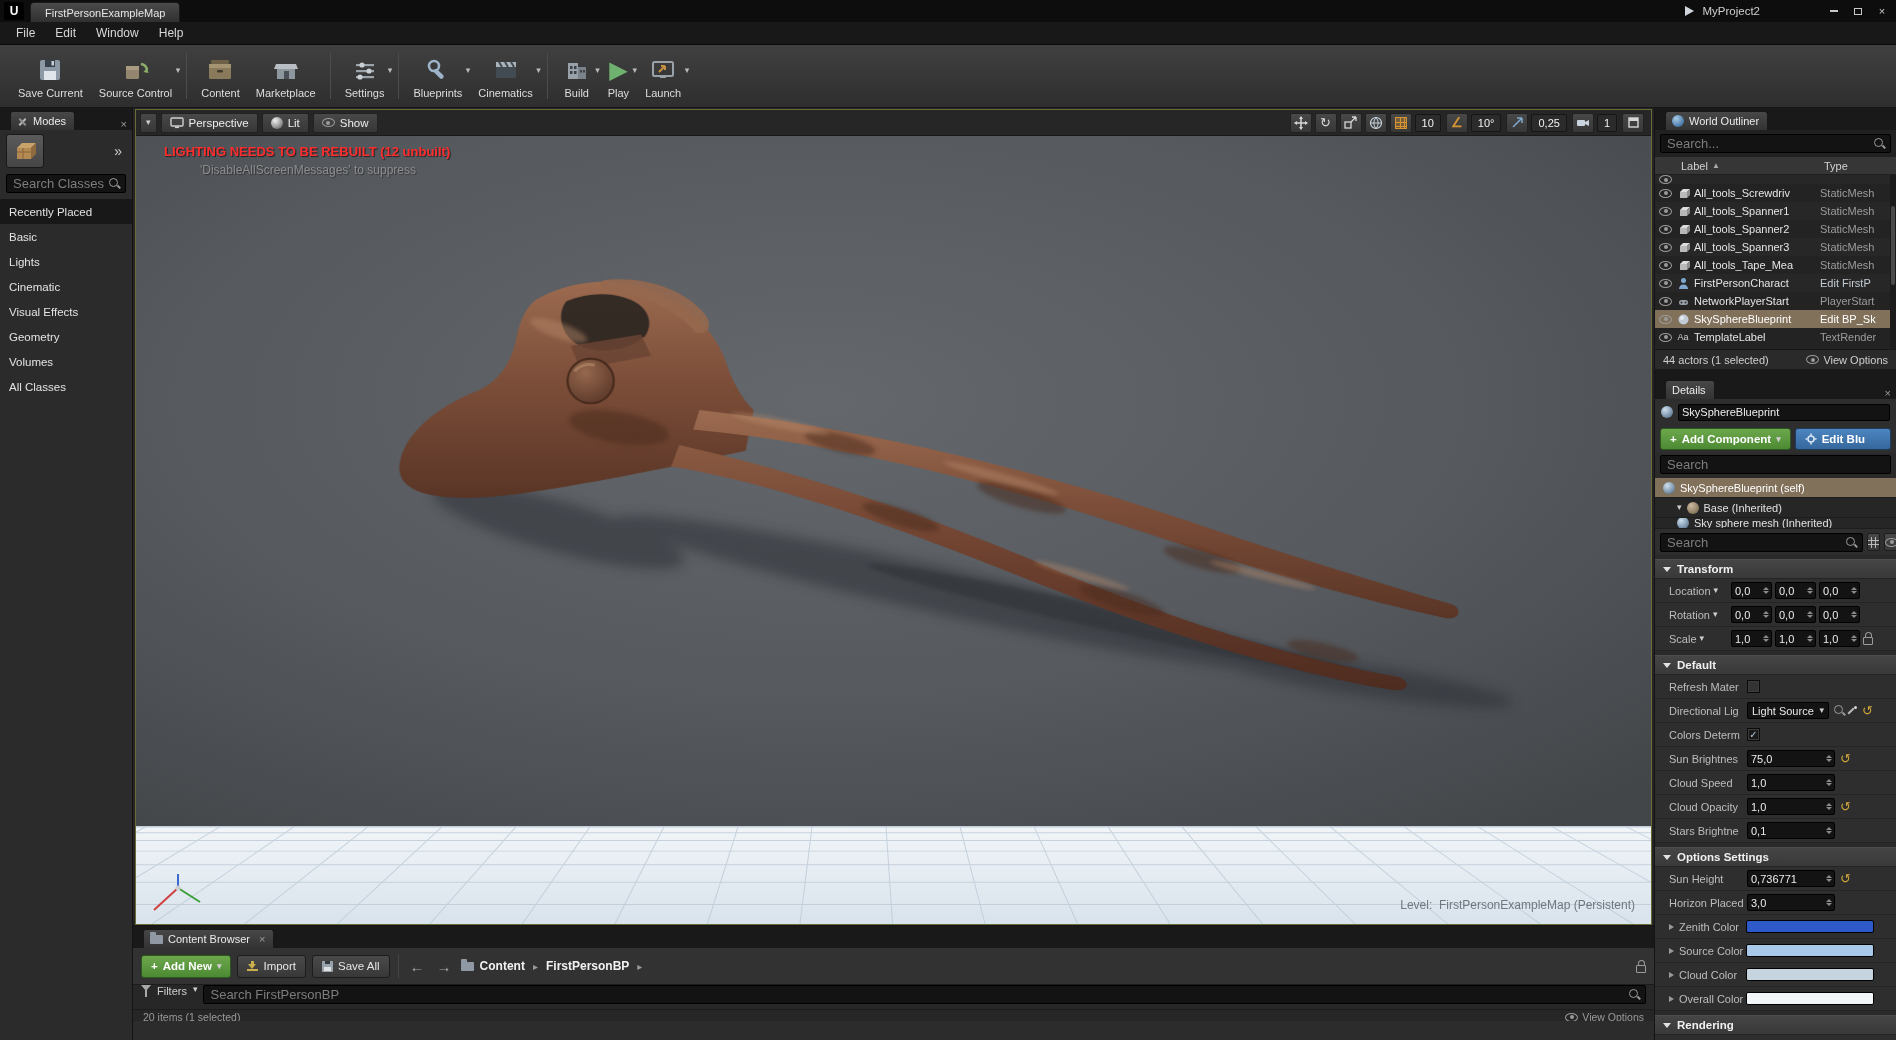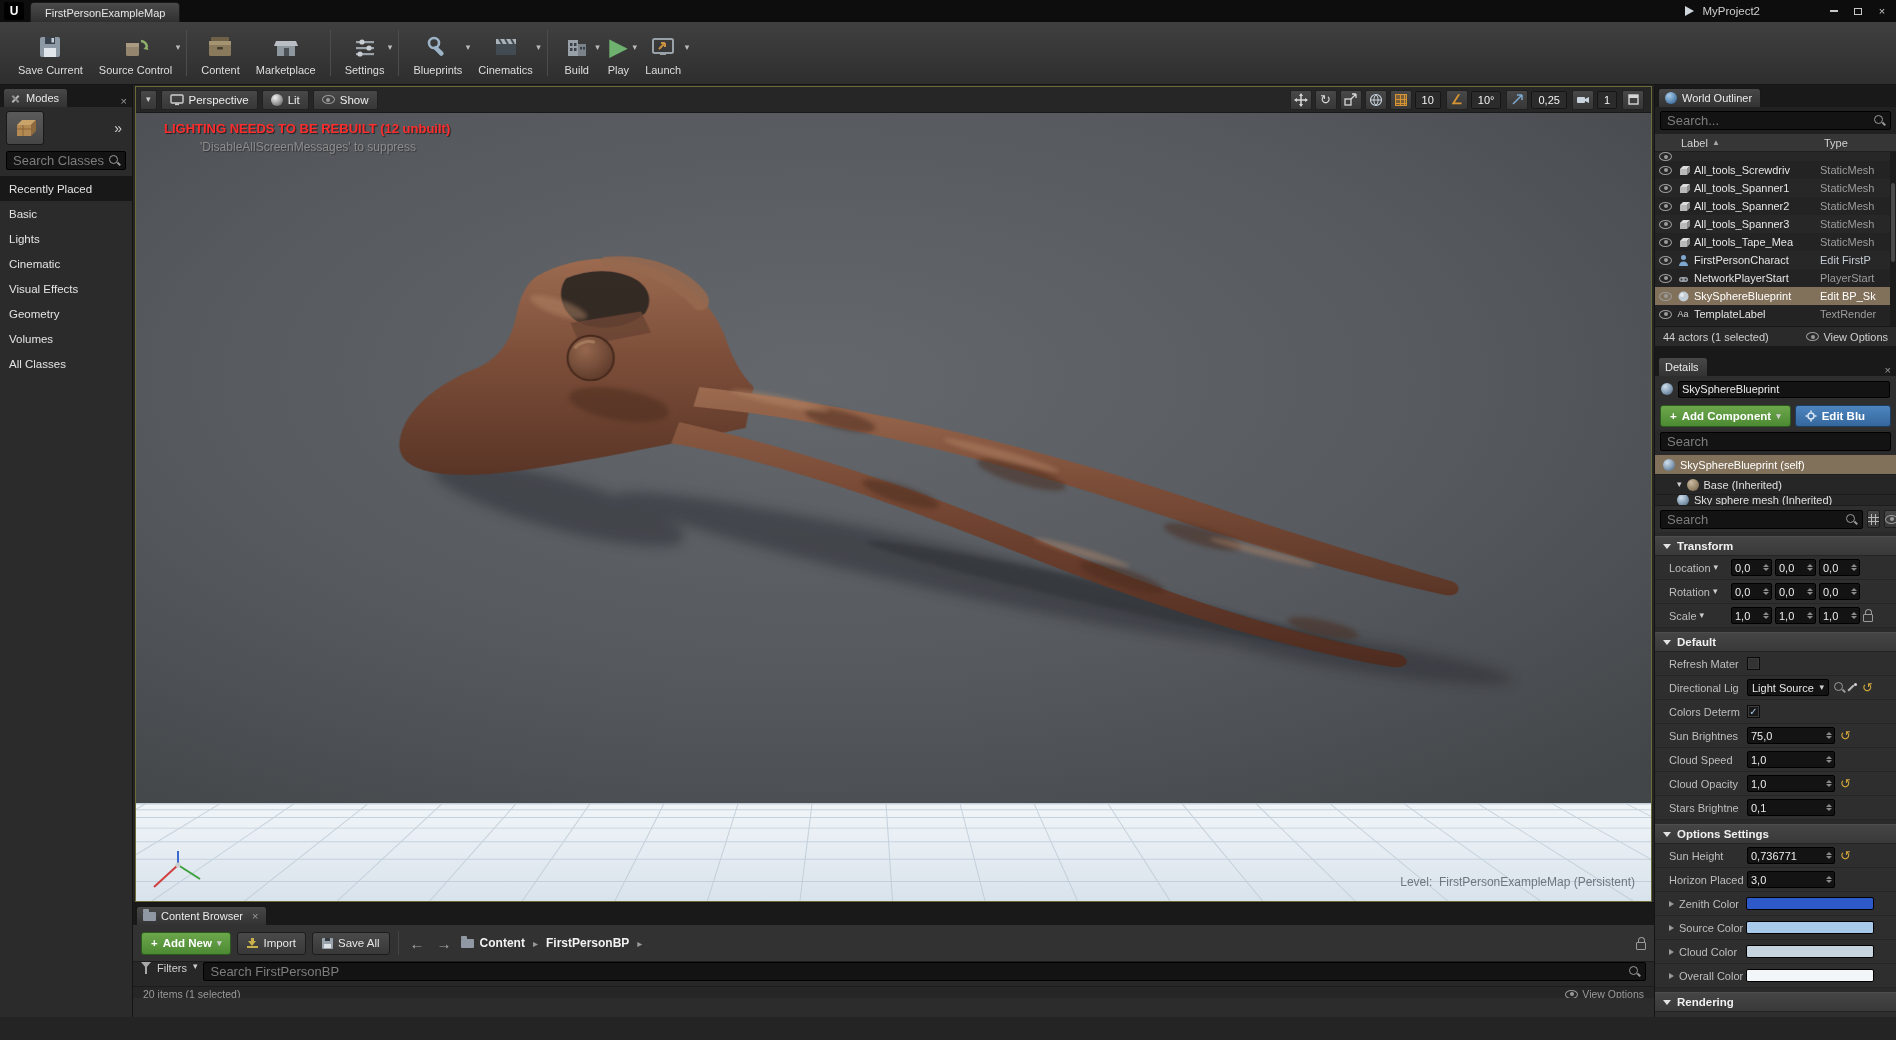--- a/index.html
+++ b/index.html
@@ -30,21 +30,21 @@
   .tsep{width:1px;height:46px;background:#1e1e1e;border-right:1px solid #4c4c4c;margin:0 6px;}
   .playglyph{font-size:24px;color:#6fb26f;line-height:1;}
 
   
   .main{display:flex;height:932px;}
   .modes{width:133px;background:#2b2b2b;border-right:1px solid #141414;display:flex;flex-direction:column;flex:none;}
   .center{flex:1;display:flex;flex-direction:column;min-width:0;}
   .right{width:242px;background:#212121;display:flex;flex-direction:column;flex:none;border-left:1px solid #141414;}
 
   
-  .ptabs{height:22px;background:#191919;display:flex;align-items:flex-end;padding-left:3px;flex:none;}
+  .ptabs{height:22px;background:#191919;display:flex;align-items:flex-end;padding-left:10px;flex:none;}
   .ptab{background:linear-gradient(#474747,#333);border:1px solid #181818;border-bottom:none;border-radius:3px 3px 0 0;padding:3px 8px 3px 6px;display:flex;align-items:center;gap:5px;font-size:11px;color:#eaeaea;max-width:100%;}
   .px{color:#9a9a9a;font-size:11px;margin-left:4px;}
 
   
   .mode-row{display:flex;align-items:center;padding:4px 6px;gap:6px;}
   .mode-btn{width:38px;height:34px;background:linear-gradient(#5a5a5a,#464646);border:1px solid #191919;border-radius:3px;display:flex;align-items:center;justify-content:center;}
   .chev{margin-left:auto;color:#cfcfcf;font-size:14px;padding-right:4px;}
   .searchrow{display:flex;align-items:center;background:#131313;border:1px solid #000;border-radius:2px;height:19px;margin:2px 6px 6px;padding:0 4px;}
   .searchrow input{flex:1;min-width:0;background:none;border:none;outline:none;color:#dcdcdc;font-size:13px;font-family:inherit;}
   .searchrow input::placeholder{color:#7d7d7d;}
@@ -193,20 +193,26 @@
         <span class="bar"></span>
       </div>
     <div class="wc">
         <span class="box"></span>
       </div>
     <div class="wc">
         <span>×</span>
       </div>
   </div>
 
+  <div class="menubar">
+    <span class="menu-item">File</span>
+    <span class="menu-item">Edit</span>
+    <span class="menu-item">Window</span>
+    <span class="menu-item">Help</span>
+  </div>
 
   <div class="toolbar">
     <div class="tbtn">
       <span class="ticon">
         <svg width="30" height="30" viewBox="0 0 30 30">
             <rect x="5" y="5" width="20" height="20" rx="2" fill="#8e99a6"></rect>
             <rect x="10" y="5" width="10" height="7" fill="#39414c"></rect>
             <rect x="16.5" y="6" width="2.5" height="4.5" fill="#c8cfd6"></rect>
             <rect x="9" y="16" width="12" height="9" fill="#dfe5ea"></rect>
           </svg>

